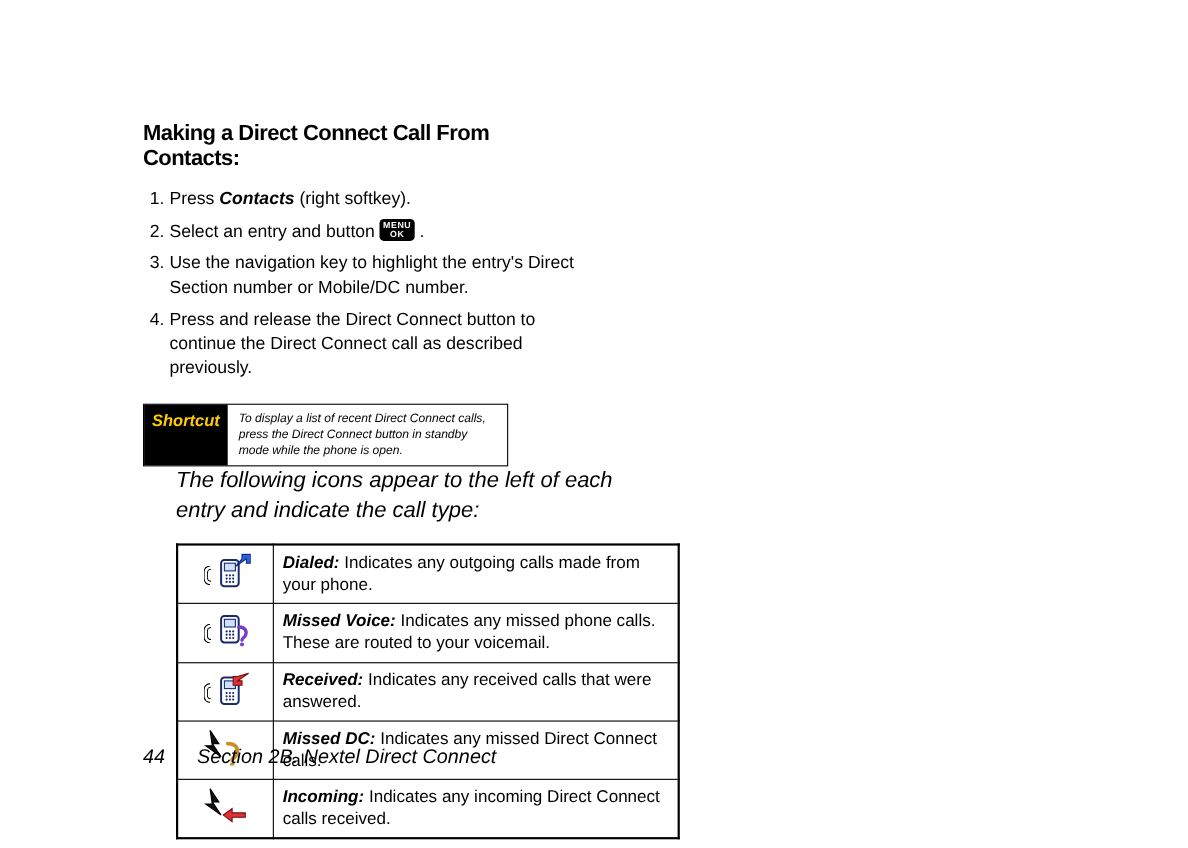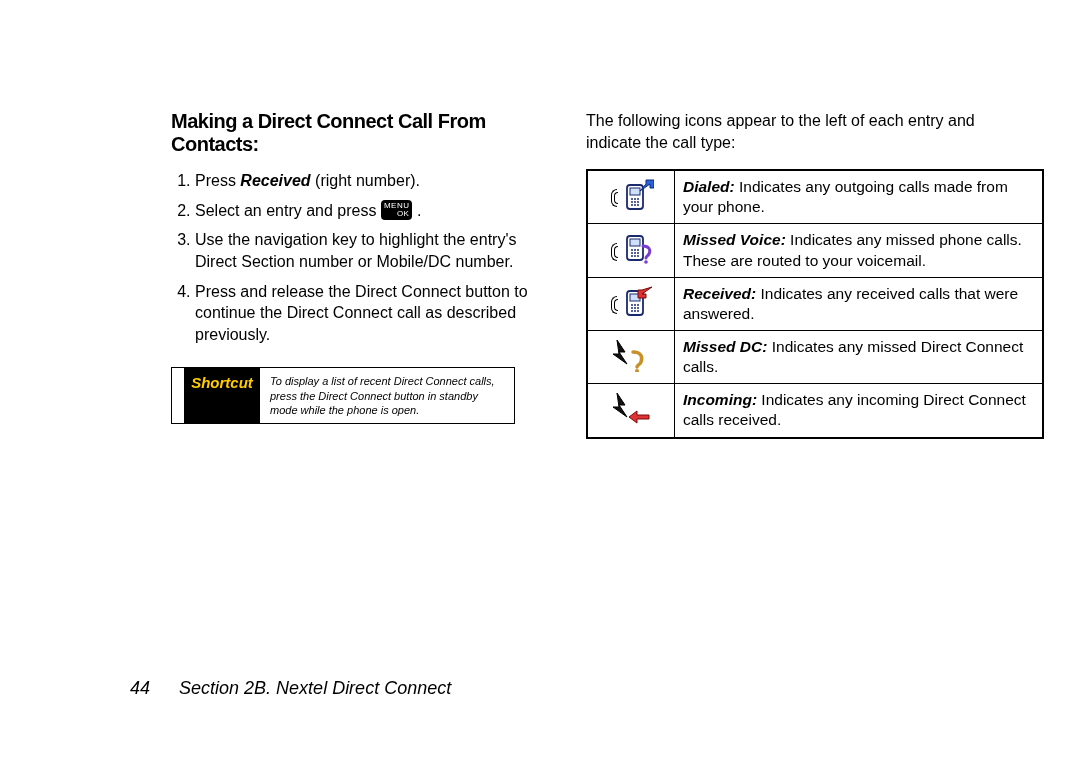--- a/index.html
+++ b/index.html
@@ -12,26 +12,25 @@
     color: #000;
     font-size: 16px;
   }
   .page {
     position: relative;
     width: 1080px;
     height: 771px;
   }
   .cols {
     display: flex;
-    flex-direction: row;
+    flex-direction: column;
     position: absolute;
     top: 110px;
     left: 130px;
     width: 820px;
-    margin-left: 41px;
   }
   .col {
     width: 405px;
   }
   .col + .col {
     margin-left: 30px;
   }
   h2 {
     font-family: Arial, Helvetica, sans-serif;
     font-weight: bold;
@@ -47,39 +46,38 @@
     margin-bottom: 8px;
     line-height: 1.35;
     font-size: 16px;
   }
   .bi { font-weight: bold; font-style: italic; }
   .menu-key {
     display: inline-block;
     background: #000;
     color: #fff;
     font-size: 8px;
-    font-weight: normal;
+    font-weight: bold;
     letter-spacing: 0.5px;
     line-height: 8px;
     padding: 2px 3px;
     border-radius: 4px;
-    text-align: right;
+    text-align: center;
     vertical-align: middle;
     position: relative;
     top: -1px;
   }
   .menu-key .l1 { display:block; }
   .menu-key .l2 { display:block; }
   .shortcut-box {
     border: 1.5px solid #000;
     width: 330px;
     display: flex;
     align-items: stretch;
     margin-top: 8px;
-    padding-left: 12px;
   }
   .shortcut-label {
     background: #000;
     color: #ffcc00;
     font-style: italic;
     font-weight: bold;
     font-size: 15px;
     display: flex;
     align-items: flex-start;
     justify-content: center;
@@ -87,23 +85,24 @@
     width: 60px;
     flex-shrink: 0;
   }
   .shortcut-text {
     font-style: italic;
     font-size: 11px;
     padding: 6px 10px 6px 10px;
     line-height: 1.3;
   }
   .lead {
-    font-size: 16px;
+    font-size: 20px;
     line-height: 1.35;
     margin-bottom: 16px;
+    font-style: italic;
   }
   table.icon-table {
     border-collapse: collapse;
     border: 2px solid #000;
     width: 458px;
   }
   table.icon-table td {
     border: 1px solid #000;
     padding: 6px 8px;
     vertical-align: middle;
@@ -161,24 +160,24 @@
 
 <div class="page">
 
   <div class="cols">
 
     <div class="col">
       <h2>Making a Direct Connect Call From Contacts:</h2>
 
       <ol>
         <li>
-          <span>Press </span><span class="bi">Received</span><span> (right number).</span>
+          <span>Press </span><span class="bi">Contacts</span><span> (right softkey).</span>
         </li>
         <li>
-          <span>Select an entry and press </span>
+          <span>Select an entry and button </span>
           <span class="menu-key"><span class="l1">MENU</span><span class="l2">OK</span></span>
           <span>.</span>
         </li>
         <li>Use the navigation key to highlight the entry's Direct Section number or Mobile/DC number.</li>
         <li>Press and release the Direct Connect button to continue the Direct Connect call as described previously.</li>
       </ol>
 
 
 
       <div class="shortcut-box">

